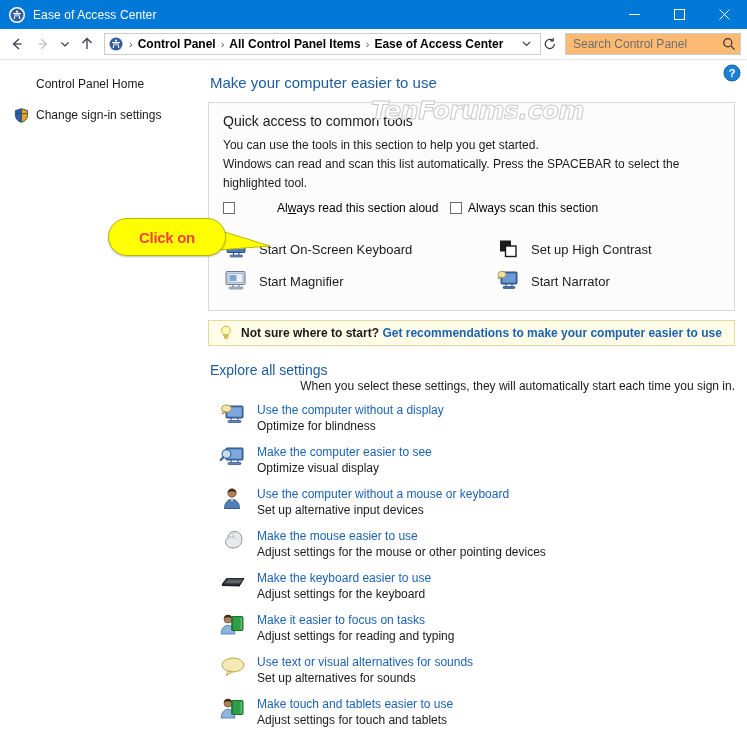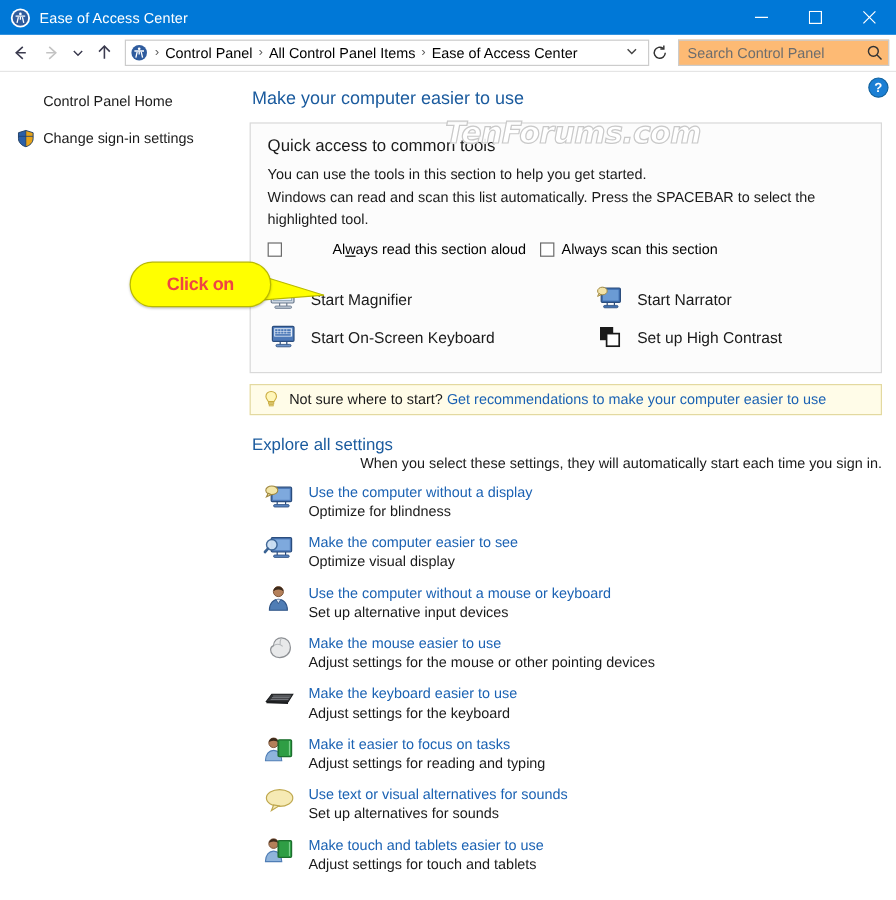--- a/index.html
+++ b/index.html
@@ -54,21 +54,21 @@
     flex:1 1 auto; height:22px; margin-left:4px;
     border:1px solid #cccccc; background:#fff;
     display:flex; align-items:center; padding:0 2px 0 4px;
     min-width:0;
   }
   .crumb-icon {
     width:14px; height:14px; border-radius:50%;
     display:flex; align-items:center; justify-content:center;
     flex:0 0 auto; margin-right:3px;
   }
-  .crumb { font-size:12px; color:#000; white-space:nowrap; padding:0 2px; }
+  .crumb { font-size:12px; color:#000; white-space:nowrap; padding:0 2px;font-weight:bold; }
   .crumb-sep { color:#5a5a5a; font-size:11px; padding:0 3px; flex:0 0 auto; }
   .addr-spacer { flex:1 1 auto; }
   .addr-chev { color:#444; padding:0 6px; font-size:10px; }
   .addr-refresh { color:#333; padding:0 4px 0 2px; display:flex; align-items:center; }
   .searchbox {
     width:176px; height:22px; margin-left:4px;
     border:1px solid #cccccc; background:#fdba74;
     display:flex; align-items:center; padding:0 4px 0 7px;
     flex:0 0 auto;
   }
@@ -129,21 +129,21 @@
     pointer-events:none;
     white-space:nowrap;
   }
 
   
   .rec {
     margin-top:9px; border:1px solid #e3d9a0; background:#fffce8;
     height:26px; display:flex; align-items:center; padding:0 10px;
   }
   .bulb { width:14px; height:16px; margin-right:8px; flex:0 0 auto; }
-  .rec-txt { font-size:12px; color:#1a1a1a; }
+  .rec-txt { font-size:12px; color:#1a1a1a;font-weight:bold; }
   .rec-link { color:#1b62b3; }
 
   
   .h2 { font-size:14px; color:#1b5b9e; margin:16px 0 1px 2px; font-weight:normal; }
   .h2-sub { font-size:12px; color:#1a1a1a; margin:0 0 8px 2px;text-align:right; }
 
   .settings { margin-left:10px; }
   .set-item { display:flex; margin-top:9px; }
   .set-ico { width:30px; height:32px; margin-right:9px; flex:0 0 auto; display:flex; align-items:flex-start; justify-content:center; padding-top:1px; }
   .set-link { font-size:12px; color:#1b62b3; line-height:16px; }
@@ -310,47 +310,20 @@
           <span class="cb-box"></span>
           <span class="cb-label"><span>Al</span><span class="acc">w</span><span>ays read this section aloud</span></span>
         </label>
         <label class="cb-item">
           <span class="cb-box"></span>
           <span class="cb-label">Always scan this section</span>
         </label>
       </div>
 
       <div class="tools">
-        <div class="tool-row">
-          <div class="tool left">
-            <span class="tool-ico">
-              <svg width="26" height="24" viewBox="0 0 26 24">
-                <rect x="3" y="2.5" width="19" height="13" rx="1" fill="#cfd8e3" stroke="#6b7a8d" stroke-width="1"></rect>
-                <rect x="5" y="4.5" width="15" height="9" fill="#e9f0f7" stroke="#8aa0b5" stroke-width=".7"></rect>
-                <rect x="6.5" y="6" width="7" height="6" fill="#7aa5d2"></rect>
-                <path d="M10 15.5 L10 18 M16 15.5 L16 18" stroke="#6b7a8d" stroke-width="1"></path>
-                <rect x="6" y="18" width="14" height="2" rx="1" fill="#b8c3d0" stroke="#6b7a8d" stroke-width=".7"></rect>
-              </svg>
-            </span>
-            <span class="tool-label">Start Magnifier</span>
-          </div>
-          <div class="tool">
-            <span class="tool-ico">
-              <svg width="26" height="24" viewBox="0 0 26 24">
-                <rect x="6" y="3" width="16" height="12" rx="1" fill="#3f6fb0" stroke="#2b4d7d" stroke-width="1"></rect>
-                <rect x="7.5" y="4.5" width="13" height="9" fill="#6b9bd4"></rect>
-                <path d="M11 15 L11 17.5 M17 15 L17 17.5" stroke="#2b4d7d" stroke-width="1"></path>
-                <rect x="8" y="17.5" width="12" height="2" rx="1" fill="#3f6fb0" stroke="#2b4d7d" stroke-width=".7"></rect>
-                <ellipse cx="7" cy="5.5" rx="4" ry="3.2" fill="#f2e3a8" stroke="#a08840" stroke-width=".8"></ellipse>
-                <path d="M4 7.6 L3 10 L6 8.6 Z" fill="#f2e3a8" stroke="#a08840" stroke-width=".8"></path>
-              </svg>
-            </span>
-            <span class="tool-label">Start Narrator</span>
-          </div>
-        </div>
         <div class="tool-row">
           <div class="tool left">
             <span class="tool-ico">
               <svg width="26" height="24" viewBox="0 0 26 24">
                 <rect x="4" y="3" width="18" height="12.5" rx="1" fill="#4d79b8" stroke="#2b4d7d" stroke-width="1"></rect>
                 <rect x="5.5" y="4.5" width="15" height="7" fill="#dfe9f5"></rect>
                 <g fill="#4d79b8">
                   <rect x="6.3" y="5.3" width="2" height="1.6"></rect>
                     <rect x="8.8" y="5.3" width="2" height="1.6"></rect>
                   <rect x="11.3" y="5.3" width="2" height="1.6"></rect>
@@ -372,20 +345,47 @@
           <div class="tool">
             <span class="tool-ico">
               <svg width="26" height="24" viewBox="0 0 26 24">
                 <rect x="5" y="3.5" width="11" height="11" fill="#1a1a1a"></rect>
                 <rect x="10.5" y="9" width="10.5" height="10.5" fill="#ffffff" stroke="#1a1a1a" stroke-width="1.4"></rect>
               </svg>
             </span>
             <span class="tool-label">Set up High Contrast</span>
           </div>
         </div>
+        <div class="tool-row">
+          <div class="tool left">
+            <span class="tool-ico">
+              <svg width="26" height="24" viewBox="0 0 26 24">
+                <rect x="3" y="2.5" width="19" height="13" rx="1" fill="#cfd8e3" stroke="#6b7a8d" stroke-width="1"></rect>
+                <rect x="5" y="4.5" width="15" height="9" fill="#e9f0f7" stroke="#8aa0b5" stroke-width=".7"></rect>
+                <rect x="6.5" y="6" width="7" height="6" fill="#7aa5d2"></rect>
+                <path d="M10 15.5 L10 18 M16 15.5 L16 18" stroke="#6b7a8d" stroke-width="1"></path>
+                <rect x="6" y="18" width="14" height="2" rx="1" fill="#b8c3d0" stroke="#6b7a8d" stroke-width=".7"></rect>
+              </svg>
+            </span>
+            <span class="tool-label">Start Magnifier</span>
+          </div>
+          <div class="tool">
+            <span class="tool-ico">
+              <svg width="26" height="24" viewBox="0 0 26 24">
+                <rect x="6" y="3" width="16" height="12" rx="1" fill="#3f6fb0" stroke="#2b4d7d" stroke-width="1"></rect>
+                <rect x="7.5" y="4.5" width="13" height="9" fill="#6b9bd4"></rect>
+                <path d="M11 15 L11 17.5 M17 15 L17 17.5" stroke="#2b4d7d" stroke-width="1"></path>
+                <rect x="8" y="17.5" width="12" height="2" rx="1" fill="#3f6fb0" stroke="#2b4d7d" stroke-width=".7"></rect>
+                <ellipse cx="7" cy="5.5" rx="4" ry="3.2" fill="#f2e3a8" stroke="#a08840" stroke-width=".8"></ellipse>
+                <path d="M4 7.6 L3 10 L6 8.6 Z" fill="#f2e3a8" stroke="#a08840" stroke-width=".8"></path>
+              </svg>
+            </span>
+            <span class="tool-label">Start Narrator</span>
+          </div>
+        </div>
       </div>
     </div>
 
     <div class="rec">
       <span class="bulb">
         <svg width="14" height="16" viewBox="0 0 14 16">
           <path d="M7 1.2 C4.3 1.2 2.6 3.2 2.6 5.4 C2.6 7.2 4 8.3 4.6 9.6 L9.4 9.6 C10 8.3 11.4 7.2 11.4 5.4 C11.4 3.2 9.7 1.2 7 1.2 Z" fill="#fff6b8" stroke="#c9ab3e" stroke-width=".9"></path>
           <rect x="4.8" y="10.2" width="4.4" height="1.4" fill="#e3d48a" stroke="#c9ab3e" stroke-width=".6"></rect>
           <rect x="5.3" y="12" width="3.4" height="1.3" fill="#e3d48a" stroke="#c9ab3e" stroke-width=".6"></rect>
         </svg>

